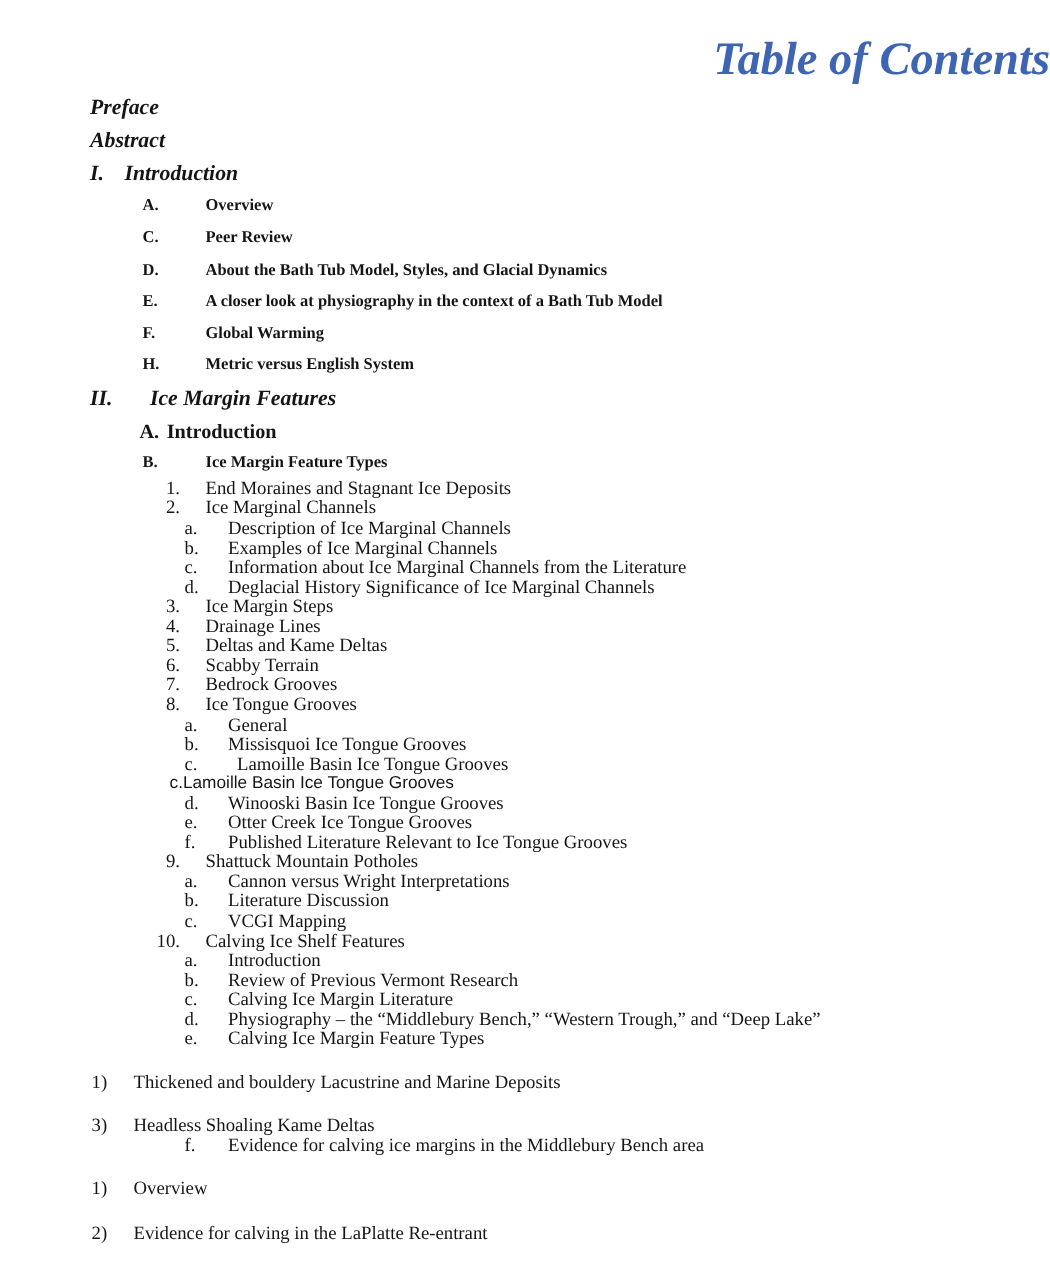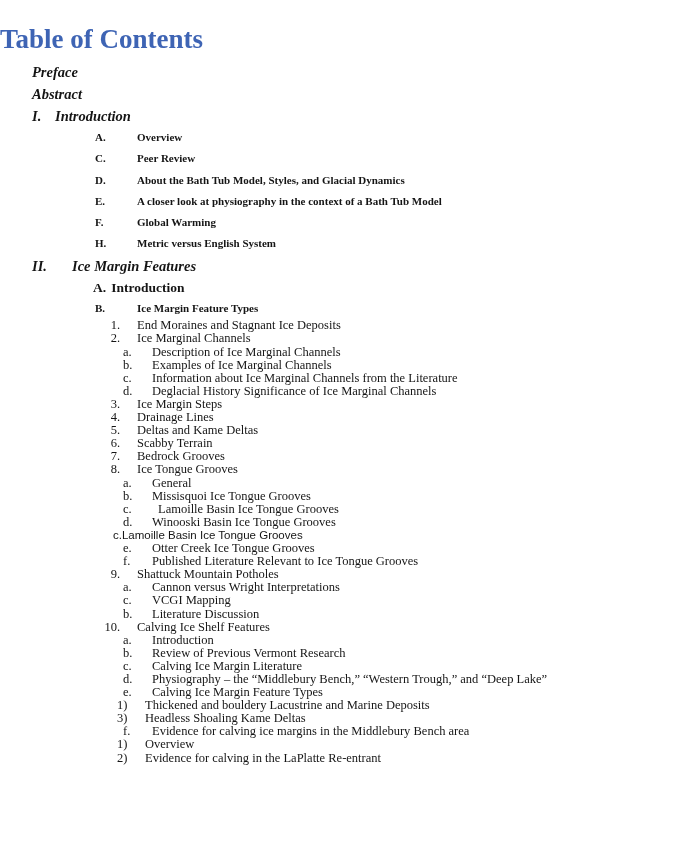--- a/index.html
+++ b/index.html
@@ -3,30 +3,31 @@
 <meta charset="utf-8">
 <style>
   html,body{margin:0;padding:0;}
   body{
     width:700px;height:845px;background:#ffffff;
     font-family:"Liberation Serif", serif;color:#151515;
     overflow:hidden;
   }
   .page{padding-top:24px;}
   .title{
-    text-align:left;font-size:27px;font-weight:bold;line-height:30px;
+    text-align:right;font-size:31px;font-weight:bold;line-height:30px;
     font-family:"Liberation Serif", serif;
+    font-style:italic;
   }
   .toc{margin-top:7px;}
   .row{white-space:nowrap;}
   .row .mk{display:inline-block;}
   
   .front,.roman{
     font-weight:bold;font-style:italic;font-size:14.5px;line-height:22px;
-    padding-left:32px;
+    padding-left:60px;
   }
   .roman .mk{width:23px;}
   .roman.wide .mk{width:40px;}
   
   .alpha{font-weight:bold;font-size:11px;line-height:21.3px;padding-left:95px;}
   .alpha .mk{width:42px;}
   .alpha-intro{font-weight:bold;font-size:13.5px;line-height:21.3px;padding-left:93px;}
   .alpha-intro .mk{margin-right:5px;}
   
   .num{font-size:12.5px;line-height:13.1px;padding-left:103px;font-family:Liberation Serif, serif;}
@@ -35,21 +36,21 @@
   .let{font-size:12.5px;line-height:13.1px;padding-left:123px;}
   .let .mk{width:14px;margin-right:15px;}
   .let.spaced .mk{margin-right:21px;}
   
   .sans{
     font-family:"Liberation Sans", sans-serif;font-size:11.5px;line-height:13.2px;
     padding-left:113px;
   }
   .sans .mk{width:auto;margin:0;}
   
-  .subnum{font-size:12.5px;line-height:13.1px;padding-left:117px;}
+  .subnum{font-size:12.5px;line-height:13.1px;padding-left:61px;margin-top:16px;}
   .subnum .mk{width:13px;margin-right:15px;}
 </style>
 </head>
 <body style="background: rgb(255, 255, 255); color: rgb(21, 21, 21);">
 
 <div class="page">
   <div class="title" id="page-title" style="color: rgb(62, 100, 180);">Table of Contents</div>
 
   <div class="toc">
     <div class="row front"><span class="mk"></span><span class="lb">Preface</span></div>
@@ -72,28 +73,28 @@
     <div class="row let"><span class="mk">d.</span><span class="lb">Deglacial History Significance of Ice Marginal Channels</span></div>
     <div class="row num"><span class="mk">3.</span><span class="lb">Ice Margin Steps</span></div>
     <div class="row num"><span class="mk">4.</span><span class="lb">Drainage Lines</span></div>
     <div class="row num"><span class="mk">5.</span><span class="lb">Deltas and Kame Deltas</span></div>
     <div class="row num"><span class="mk">6.</span><span class="lb">Scabby Terrain</span></div>
     <div class="row num"><span class="mk">7.</span><span class="lb">Bedrock Grooves</span></div>
     <div class="row num"><span class="mk">8.</span><span class="lb">Ice Tongue Grooves</span></div>
     <div class="row let"><span class="mk">a.</span><span class="lb">General</span></div>
     <div class="row let"><span class="mk">b.</span><span class="lb">Missisquoi Ice Tongue Grooves</span></div>
     <div class="row let spaced"><span class="mk">c.</span><span class="lb">Lamoille Basin Ice Tongue Grooves</span></div>
+    <div class="row sans"><span class="mk">c.</span><span class="lb">Lamoille Basin Ice Tongue Grooves</span></div>
     <div class="row let"><span class="mk">d.</span><span class="lb">Winooski Basin Ice Tongue Grooves</span></div>
-    <div class="row sans"><span class="mk">c.</span><span class="lb">Lamoille Basin Ice Tongue Grooves</span></div>
     <div class="row let"><span class="mk">e.</span><span class="lb">Otter Creek Ice Tongue Grooves</span></div>
     <div class="row let"><span class="mk">f.</span><span class="lb">Published Literature Relevant to Ice Tongue Grooves</span></div>
     <div class="row num"><span class="mk">9.</span><span class="lb">Shattuck Mountain Potholes</span></div>
     <div class="row let"><span class="mk">a.</span><span class="lb">Cannon versus Wright Interpretations</span></div>
+    <div class="row let"><span class="mk">b.</span><span class="lb">Literature Discussion</span></div>
     <div class="row let"><span class="mk">c.</span><span class="lb">VCGI Mapping</span></div>
-    <div class="row let"><span class="mk">b.</span><span class="lb">Literature Discussion</span></div>
     <div class="row num"><span class="mk">10.</span><span class="lb">Calving Ice Shelf Features</span></div>
     <div class="row let"><span class="mk">a.</span><span class="lb">Introduction</span></div>
     <div class="row let"><span class="mk">b.</span><span class="lb">Review of Previous Vermont Research</span></div>
     <div class="row let"><span class="mk">c.</span><span class="lb">Calving Ice Margin Literature</span></div>
     <div class="row let"><span class="mk">d.</span><span class="lb">Physiography – the “Middlebury Bench,” “Western Trough,” and “Deep Lake”</span></div>
     <div class="row let"><span class="mk">e.</span><span class="lb">Calving Ice Margin Feature Types</span></div>
     <div class="row subnum"><span class="mk">1)</span><span class="lb">Thickened and bouldery Lacustrine and Marine Deposits</span></div>
     <div class="row subnum"><span class="mk">3)</span><span class="lb">Headless Shoaling Kame Deltas</span></div>
     <div class="row let"><span class="mk">f.</span><span class="lb">Evidence for calving ice margins in the Middlebury Bench area</span></div>
     <div class="row subnum"><span class="mk">1)</span><span class="lb">Overview</span></div>

